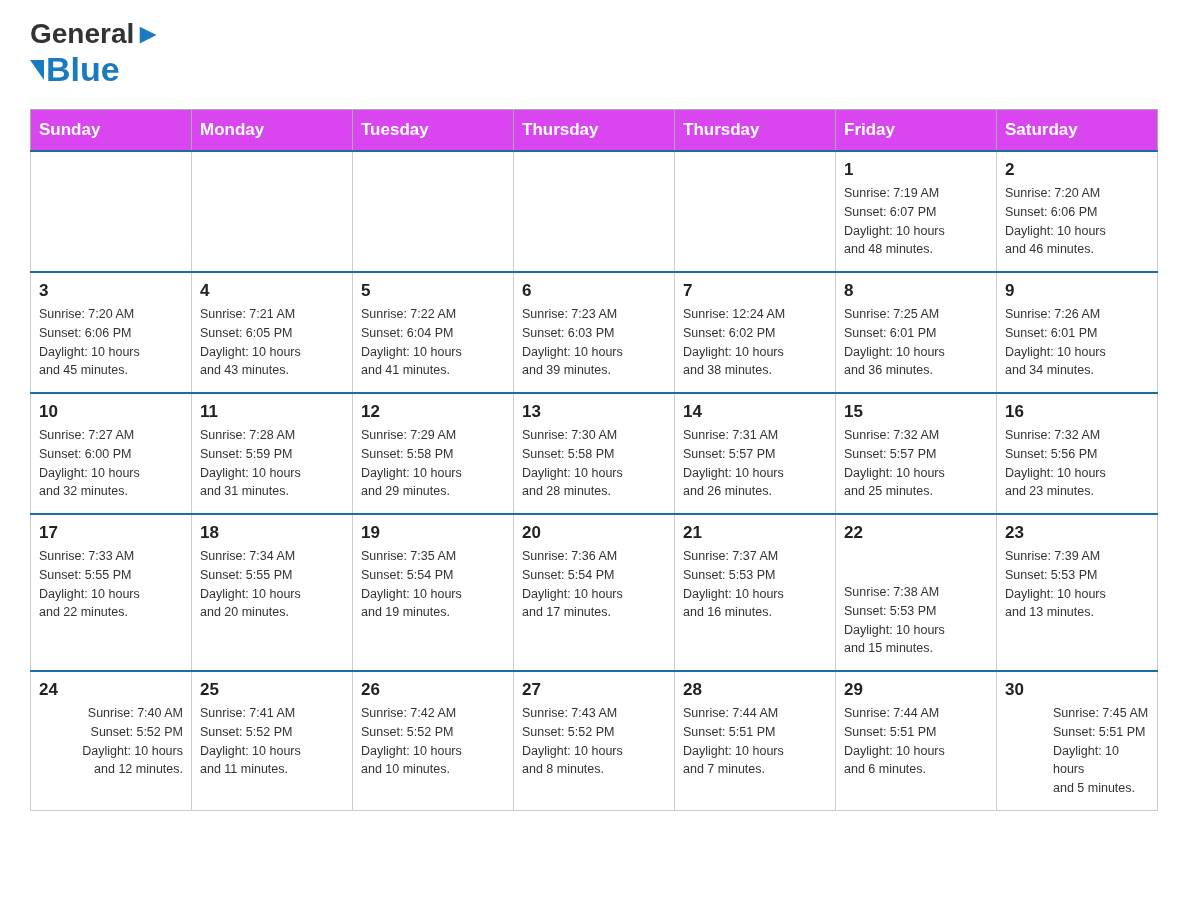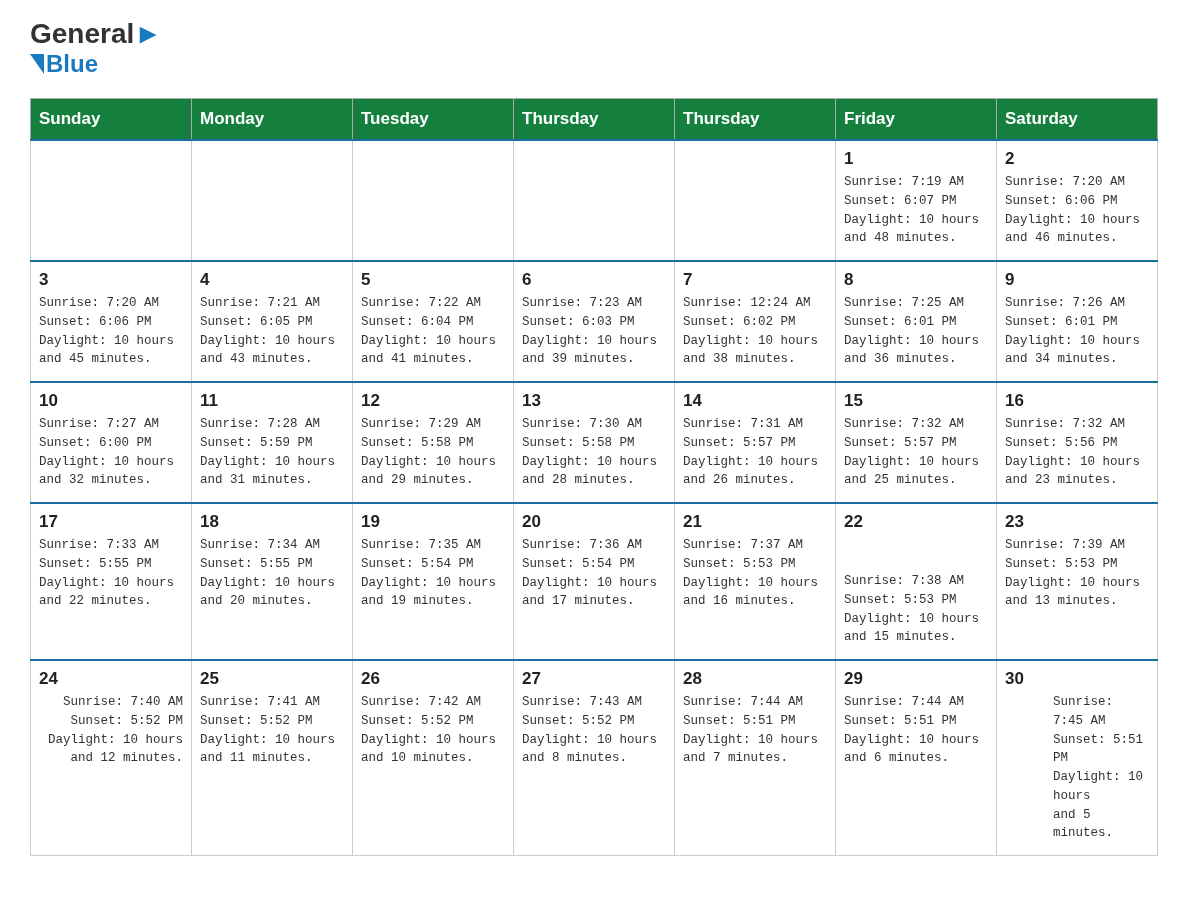--- a/index.html
+++ b/index.html
@@ -37,21 +37,21 @@
     }
     .logo-triangle {
       width: 0;
       height: 0;
       border-left: 14px solid transparent;
       border-right: 0px solid transparent;
       border-top: 20px solid #1a7abf;
       margin-right: 2px;
     }
     .logo-blue-text {
-      font-size: 24px;
+      font-size: 34px;
       font-weight: bold;
       color: #1a7abf;
     }
     .title-block {
       text-align: right;
     }
     .month-year {
       font-size: 52px;
       font-weight: bold;
       color: #222;
@@ -61,21 +61,21 @@
       font-size: 22px;
       color: #444;
       margin-top: 4px;
     }
     .calendar {
       width: 100%;
       border-collapse: collapse;
       border: 1px solid #aaa;
     }
     .calendar th {
-      background-color: #15803d;
+      background-color: #d946ef;
       color: #fff;
       font-size: 17px;
       font-weight: bold;
       padding: 10px 8px;
       text-align: left;
       border: 1px solid #aaa;
     }
     .calendar td {
       vertical-align: top;
       border: 1px solid #ccc;
@@ -93,21 +93,20 @@
       font-size: 17px;
       font-weight: bold;
       color: #222;
       display: block;
       margin-bottom: 4px;
     }
     .day-info {
       font-size: 12.5px;
       color: #333;
       line-height: 1.5;
-      font-family: Liberation Mono, monospace;
     }
     .empty-cell {
       background: #f9f9f9;
     }
   </style>
 </head>
 <body>
 
 <div class="header">
   <div class="logo">

